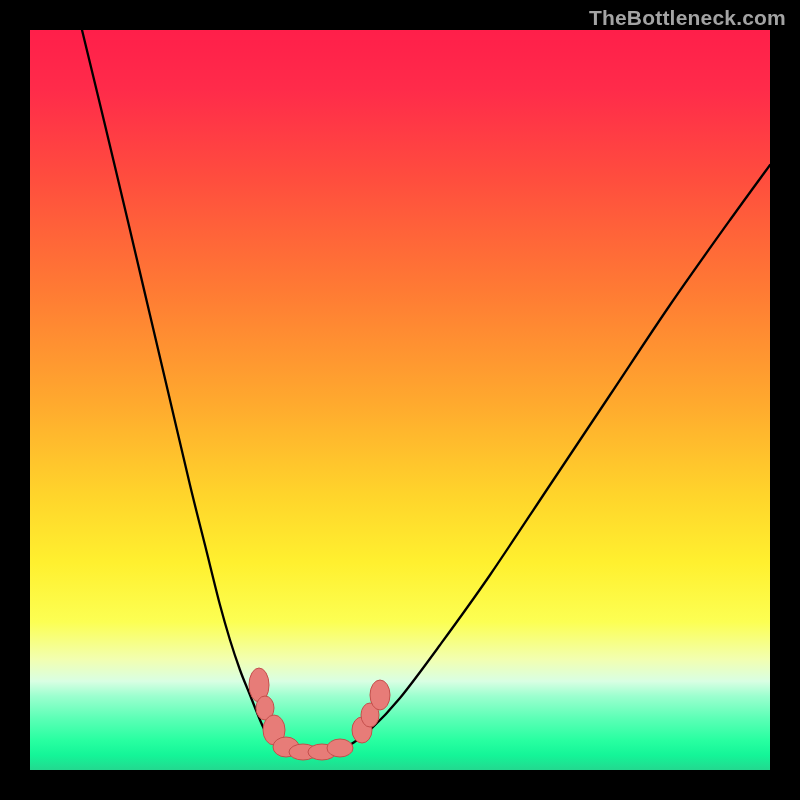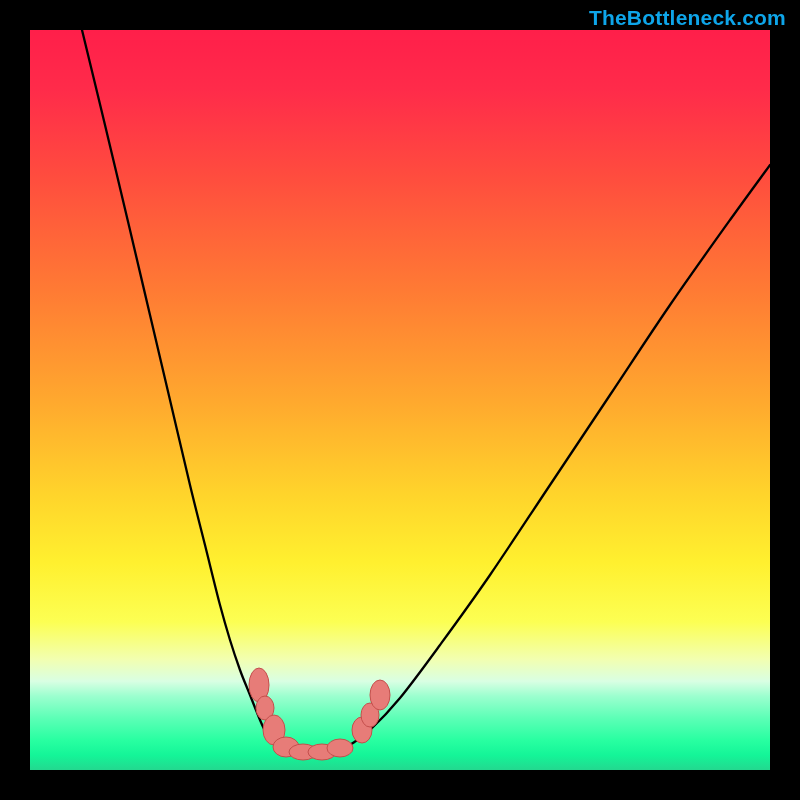--- a/index.html
+++ b/index.html
@@ -39,21 +39,21 @@
       #23d88f 100%
     );
   }
   .watermark {
     position: absolute;
     top: 6px;
     right: 14px;
     font-family: Arial, Helvetica, sans-serif;
     font-size: 21px;
     font-weight: 600;
-    color: #0ea5e9;
+    color: #a3a3a3;
     letter-spacing: 0.2px;
   }
   .curves {
     position: absolute;
     left: 0; top: 0;
     width: 740px; height: 740px;
   }
   .markers {
     position: absolute;
     left: 0; top: 0;

